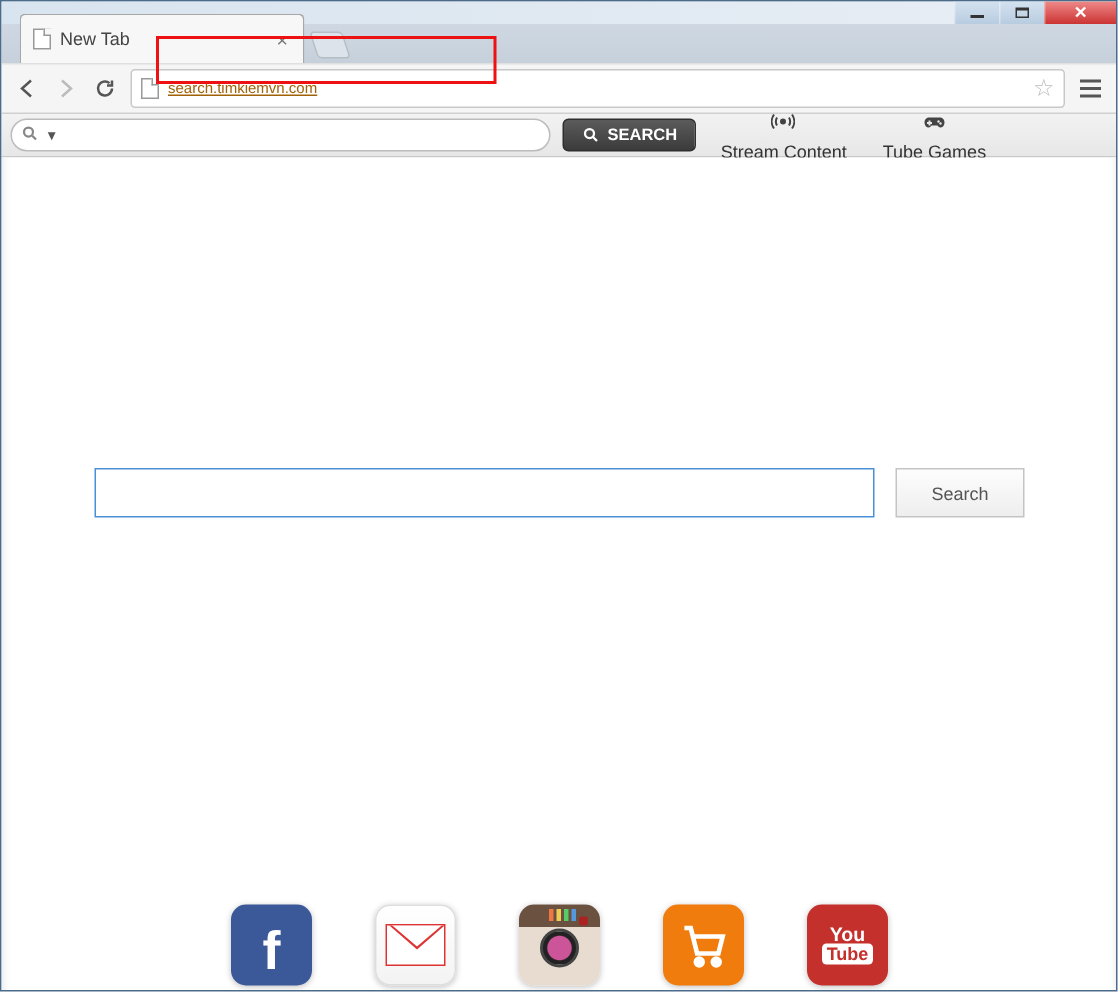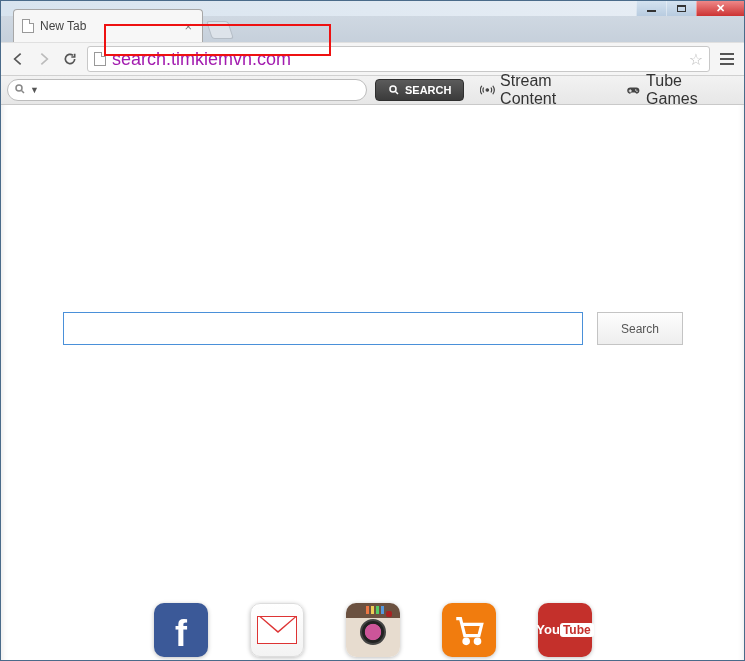--- a/index.html
+++ b/index.html
@@ -90,21 +90,21 @@
     display: flex;
     align-items: center;
     padding: 0 6px;
     gap: 6px;
     position: relative;
   }
   .omnibox .doc-icon { width: 12px; height: 14px; border:1px solid #999; background:#fff; position:relative;}
   .omnibox .doc-icon::after { content:""; position:absolute; right:-1px; top:-1px; width:4px; height:4px;
     background:#fff; border-left:1px solid #999; border-bottom:1px solid #999;}
   .omnibox input {
-    flex:1; border:none; outline:none; font-size: 18px; color:#a21caf; background:transparent;
+    flex:1; border:none; outline:none; font-size: 10px; color:#a16207; background:transparent;text-decoration:underline;
   }
   .star { color:#bbb; font-size:16px; }
   .hamburger { width:18px; display:flex; flex-direction:column; gap:3px; padding:2px;}
   .hamburger span { height:2px; background:#555; }
   
   .red-box {
     position:absolute; left:103px; top:23px; width:227px; height:32px;
     border:2px solid #e11; pointer-events:none; z-index:50;
   }
   
@@ -126,21 +126,21 @@
   .ext-search-wrap .dd { font-size:9px; color:#555;}
   .ext-search-wrap input { flex:1; border:none; outline:none; font-size:12px; background:transparent;}
   .ext-search-btn {
     height: 22px; padding: 0 12px;
     background: linear-gradient(#5b5b5b,#3b3b3b);
     border:1px solid #2f2f2f;
     border-radius: 4px;
     color:#fff; font-weight:bold; font-size:11px;
     display:flex; align-items:center; gap:5px;
   }
-  .ext-link { display:flex; align-items:center; gap:5px; color:#333; font-size:16px; padding:0 8px;}
+  .ext-link { display:flex; align-items:center; gap:5px; color:#333; font-size:12px; padding:0 8px;flex-direction:column;}
   .ext-link svg { width:16px; height:16px; }
   
   .content {
     position: relative;
     height: 556px;
     background: #fff;
   }
   .content-inner {
     position:absolute; left:0; right:0; top:0; bottom:0;
     border-left: 1px solid rgba(0,0,0,0.05);
@@ -183,21 +183,21 @@
     left:14px; top:16px; background: radial-gradient(circle,#c59 0,#c59 50%, #222 55%, #222 100%);}
   .ig::after { content:""; position:absolute; width:6px;height:6px; background:#a22; border-radius:2px; right:8px; top:8px;}
   .ig-stripes { position:absolute; top:3px; right:16px; display:flex; gap:2px;}
   .ig-stripes span{ width:3px; height:8px;}
   .ig-stripes span:nth-child(1){background:#e74;}
   .ig-stripes span:nth-child(2){background:#ec5;}
   .ig-stripes span:nth-child(3){background:#5c6;}
   .ig-stripes span:nth-child(4){background:#59d;}
   .cart { background:#f17c0e; display:flex; align-items:center; justify-content:center;}
   .cart svg { width:34px; height:34px; }
-  .yt { background:#c4302b; display:flex; flex-direction:row; align-items:center; justify-content:center; color:#fff; font-weight:bold;}
+  .yt { background:#c4302b; display:flex; flex-direction:column; align-items:center; justify-content:center; color:#fff; font-weight:bold;}
   .yt .you { font-size:13px; line-height:12px;}
   .yt .tube { background:#ffffff; color:#c4302b; font-size:12px; padding:0 3px; border-radius:3px; line-height:14px;}
 </style>
 </head>
 <body>
 
 <div class="titlebar">
   <div class="win-controls">
     <div class="win-btn win-min">
         <div class="dash"></div>

